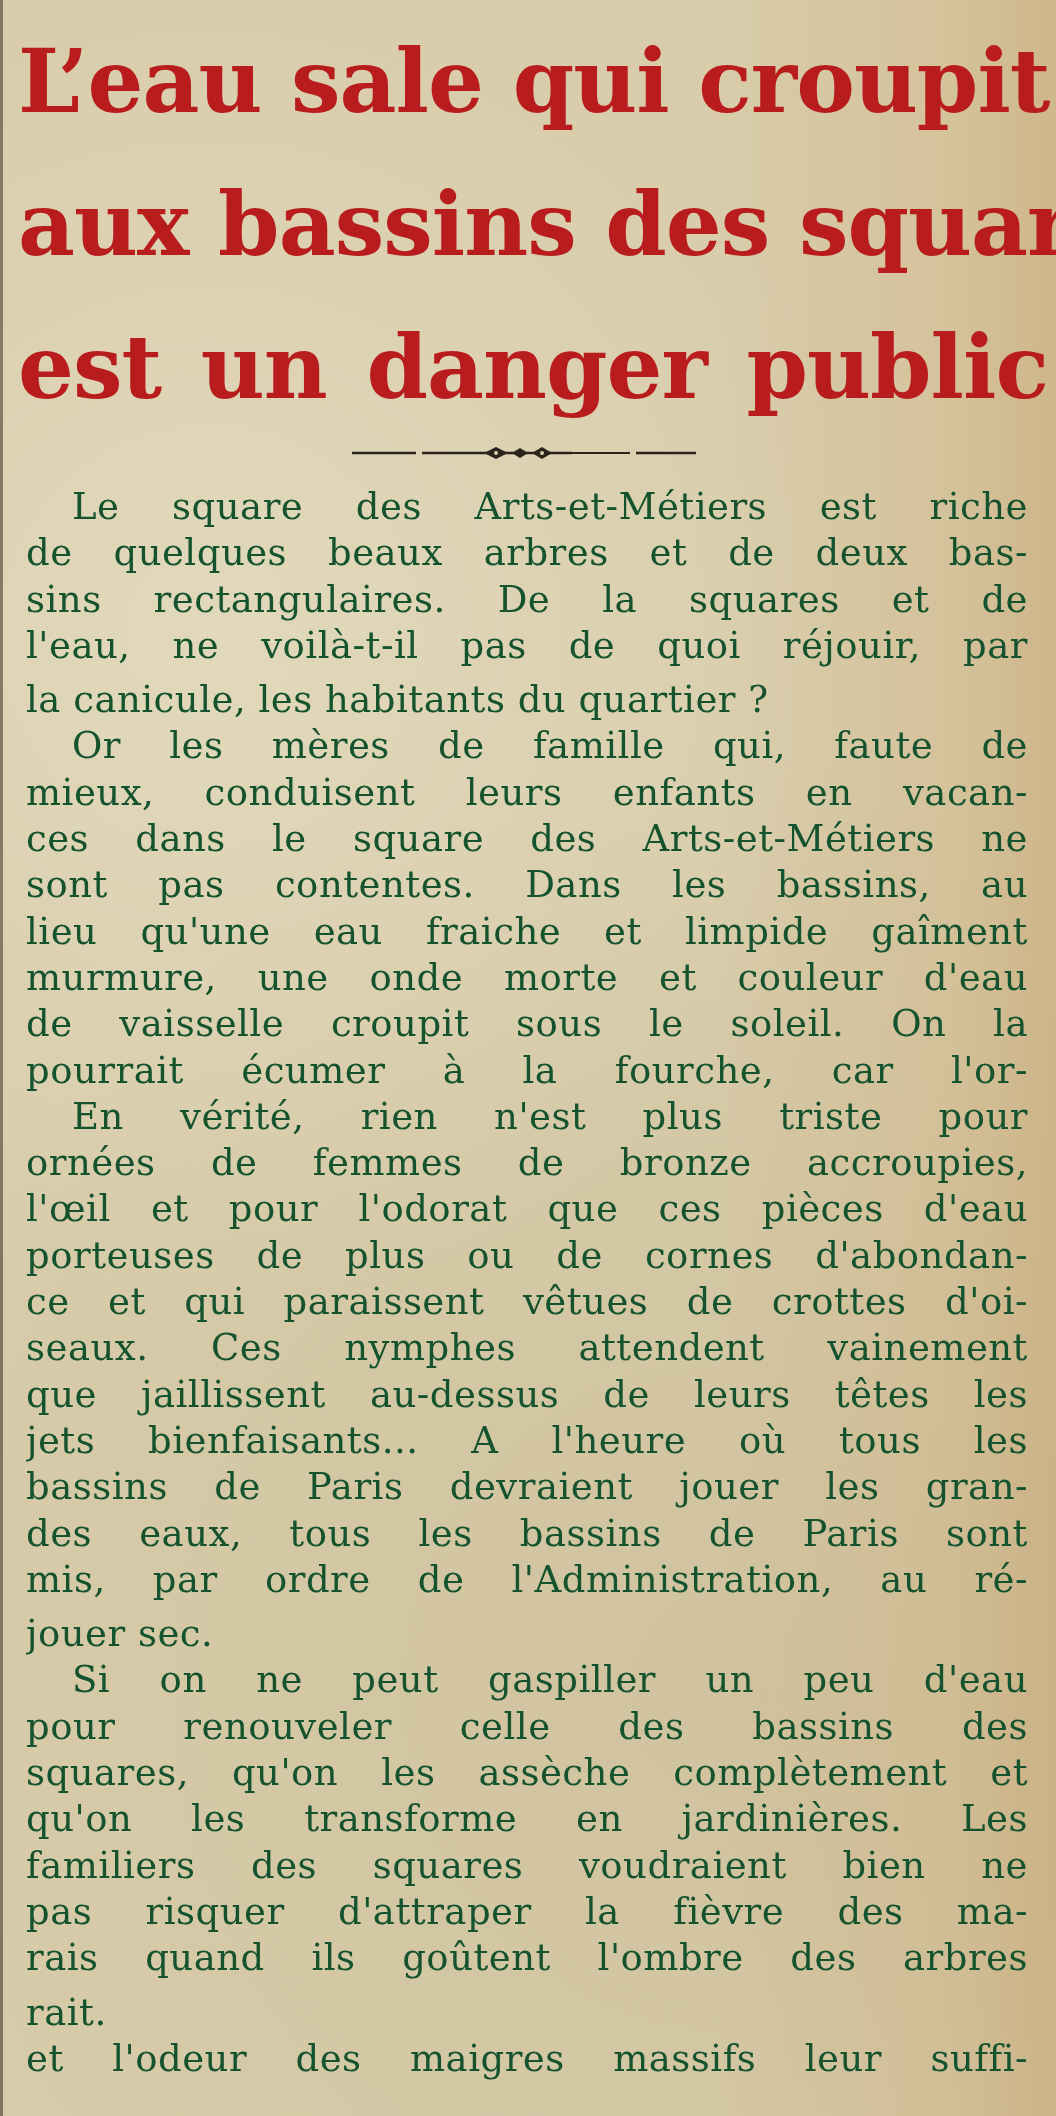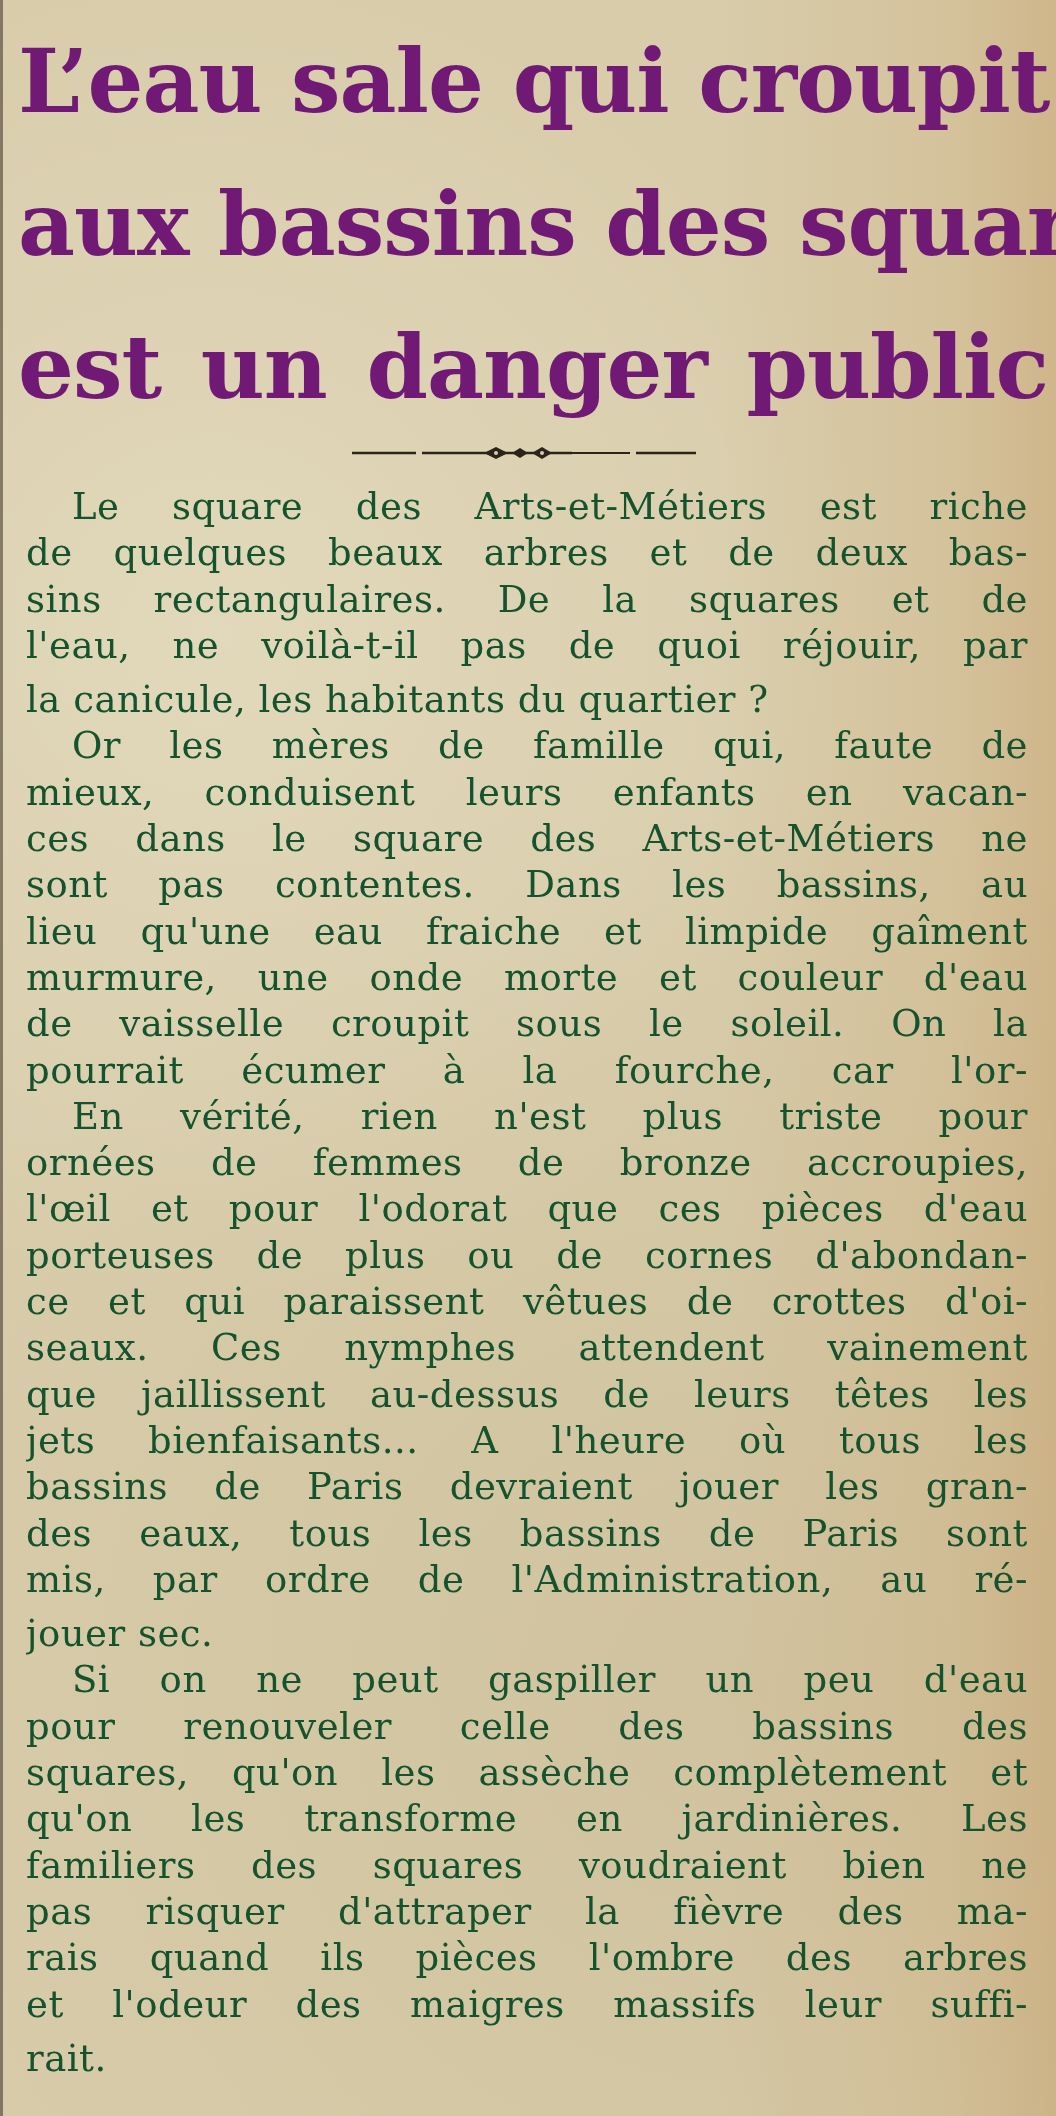--- a/index.html
+++ b/index.html
@@ -39,21 +39,21 @@
       position: absolute;
       left: 18px;
       top: 0px;
       width: 1030px;
       margin: 0;
       font-family: "DejaVu Serif", "Liberation Serif", serif;
       font-weight: bold;
       font-size: 88px;
       line-height: 142px;
       letter-spacing: -1px;
-      color: #701a75;
+      color: #b91c1c;
       text-align: justify;
       text-align-last: justify;
     }
     .headline .line {
       display: block;
       height: 143px;
       white-space: nowrap;
       text-align: justify;
       text-align-last: justify;
     }
@@ -163,19 +163,19 @@
       <span class="ln last">jouer sec.</span>
     </p>
 
     <p class="para">
       <span class="ln first">Si on ne peut gaspiller un peu d'eau</span>
       <span class="ln">pour renouveler celle des bassins des</span>
       <span class="ln">squares, qu'on les assèche complètement et</span>
       <span class="ln">qu'on les transforme en jardinières. Les</span>
       <span class="ln">familiers des squares voudraient bien ne</span>
       <span class="ln">pas risquer d'attraper la fièvre des ma-</span>
-      <span class="ln">rais quand ils pièces l'ombre des arbres</span>
+      <span class="ln">rais quand ils goûtent l'ombre des arbres</span>
+      <span class="ln last">rait.</span>
       <span class="ln">et l'odeur des maigres massifs leur suffi-</span>
-      <span class="ln last">rait.</span>
     </p>
 
   </div>
 </div>
 
 </body></html>

